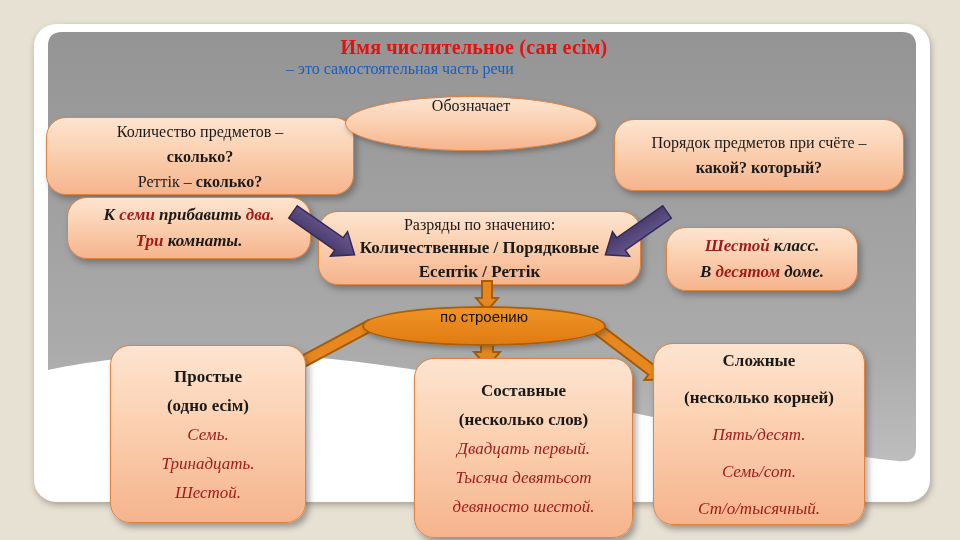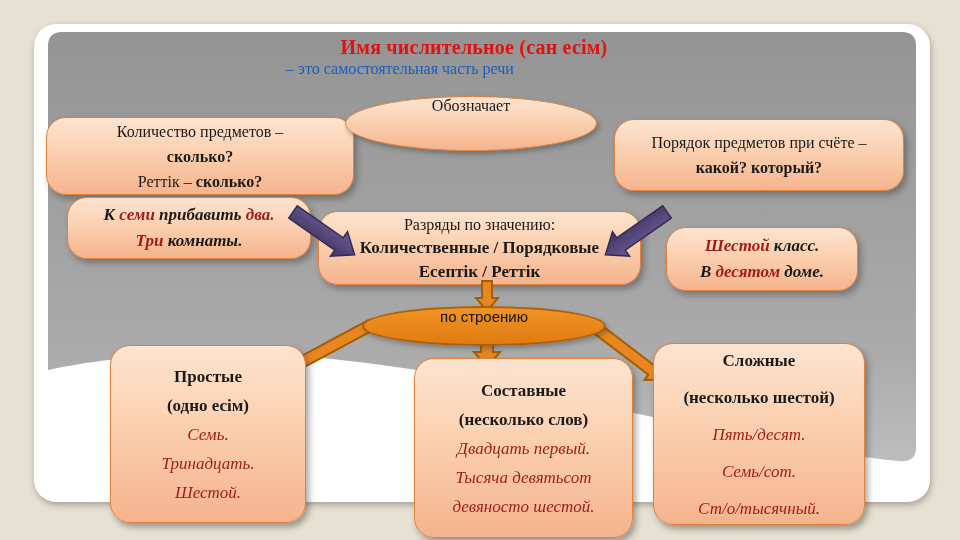--- a/index.html
+++ b/index.html
@@ -138,19 +138,19 @@
   <div class="pbox box-compound">
     <div class="bbox-title">Составные</div>
     <div class="bbox-title">(несколько слов)</div>
     <div class="bbox-ex red-i">Двадцать первый.</div>
     <div class="bbox-ex red-i">Тысяча девятьсот</div>
     <div class="bbox-ex red-i">девяносто шестой.</div>
   </div>
 
   <div class="pbox box-complex">
     <div class="bbox-title">Сложные</div>
-    <div class="bbox-title">(несколько шестой)</div>
+    <div class="bbox-title">(несколько корней)</div>
     <div class="bbox-ex red-i">Пять/десят.</div>
     <div class="bbox-ex red-i">Семь/сот.</div>
     <div class="bbox-ex red-i">Ст/о/тысячный.</div>
   </div>
 
 </div>
 
 </body></html>

